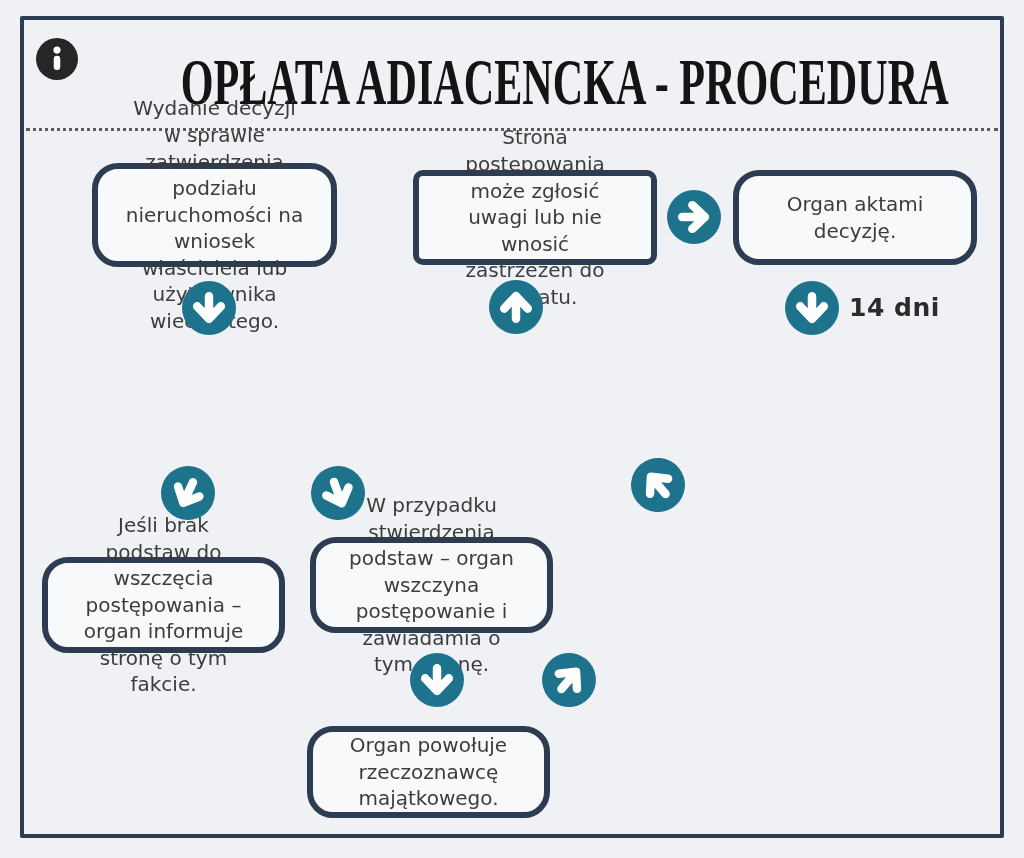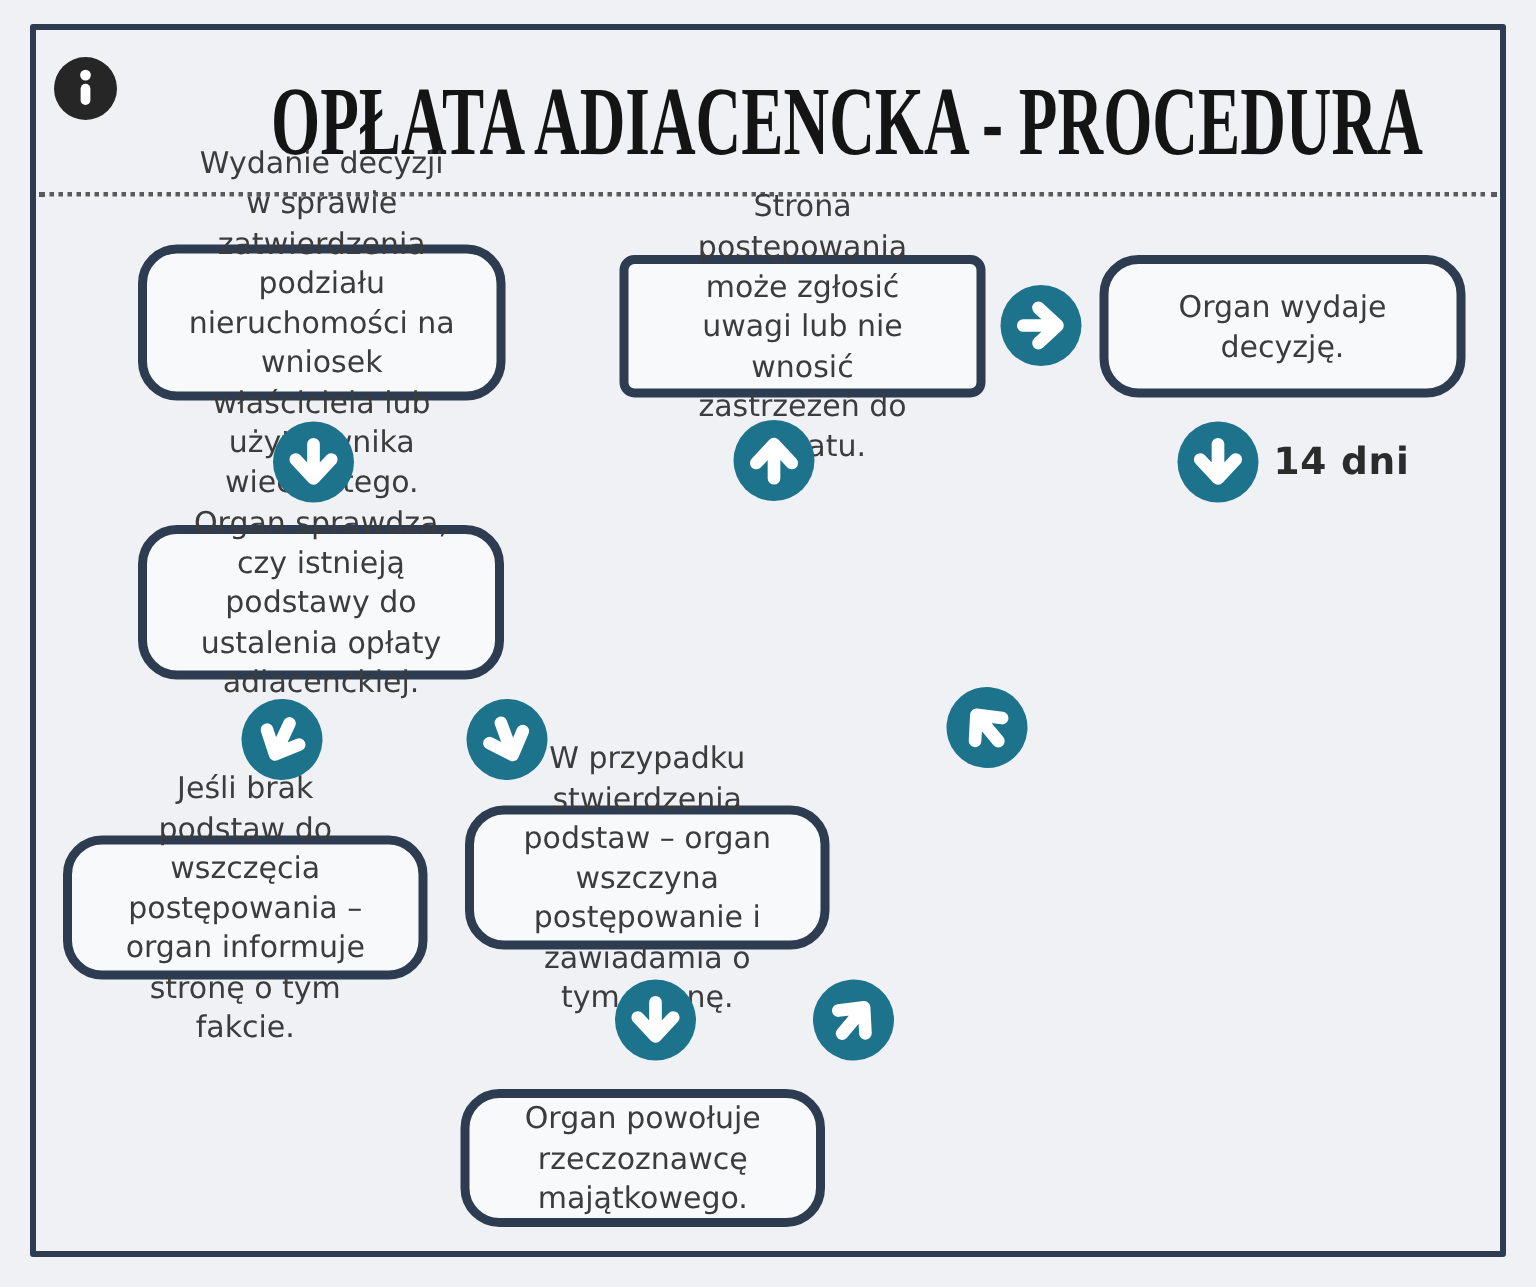--- a/index.html
+++ b/index.html
@@ -80,23 +80,22 @@
   </div>
 
   <h1 class="page-title">
     <span>OPŁATA ADIACENCKA - PROCEDURA</span>
   </h1>
 
   <div class="rule-dotted"></div>
 
   <div class="step" style="left:92px;top:163px;width:245px;height:104px;">Wydanie decyzji w sprawie zatwierdzenia podziału nieruchomości na wniosek właściciela lub użytkownika wieczystego.</div>
   <div class="step" style="left:413px;top:170px;width:244px;height:95px;border-radius:10px;">Strona postępowania może zgłosić uwagi lub nie wnosić zastrzeżeń do operatu.</div>
-  <div class="step" style="left:733px;top:170px;width:244px;height:95px;">Organ wydaje decyzję.</div>
+  <div class="step" style="left:733px;top:170px;width:244px;height:95px;">Organ aktami decyzję.</div>
 
-  <div class="step" style="left:92px;top:350px;width:244px;height:103px;">Organ sprawdza, czy istnieją podstawy do ustalenia opłaty adiacenckiej.</div>
 
   <div class="step" style="left:42px;top:537px;width:243px;height:96px;margin-top:20px;">Jeśli brak podstaw do wszczęcia postępowania – organ informuje stronę o tym fakcie.</div>
   <div class="step" style="left:310px;top:537px;width:243px;height:96px;">W przypadku stwierdzenia podstaw – organ wszczyna postępowanie i zawiadamia o tym stronę.</div>
 
   <div class="step" style="left:307px;top:726px;width:243px;height:92px;">Organ powołuje rzeczoznawcę majątkowego.</div>
 
   <div class="arrow rot-180" style="left:182px;top:281px;">
     <svg viewBox="0 0 64 64">
         <path d="M32 46 V23 M18 34 L32 19 L46 34" stroke="#ffffff" stroke-width="10" fill="none" stroke-linecap="round" stroke-linejoin="round"></path>
       </svg>

